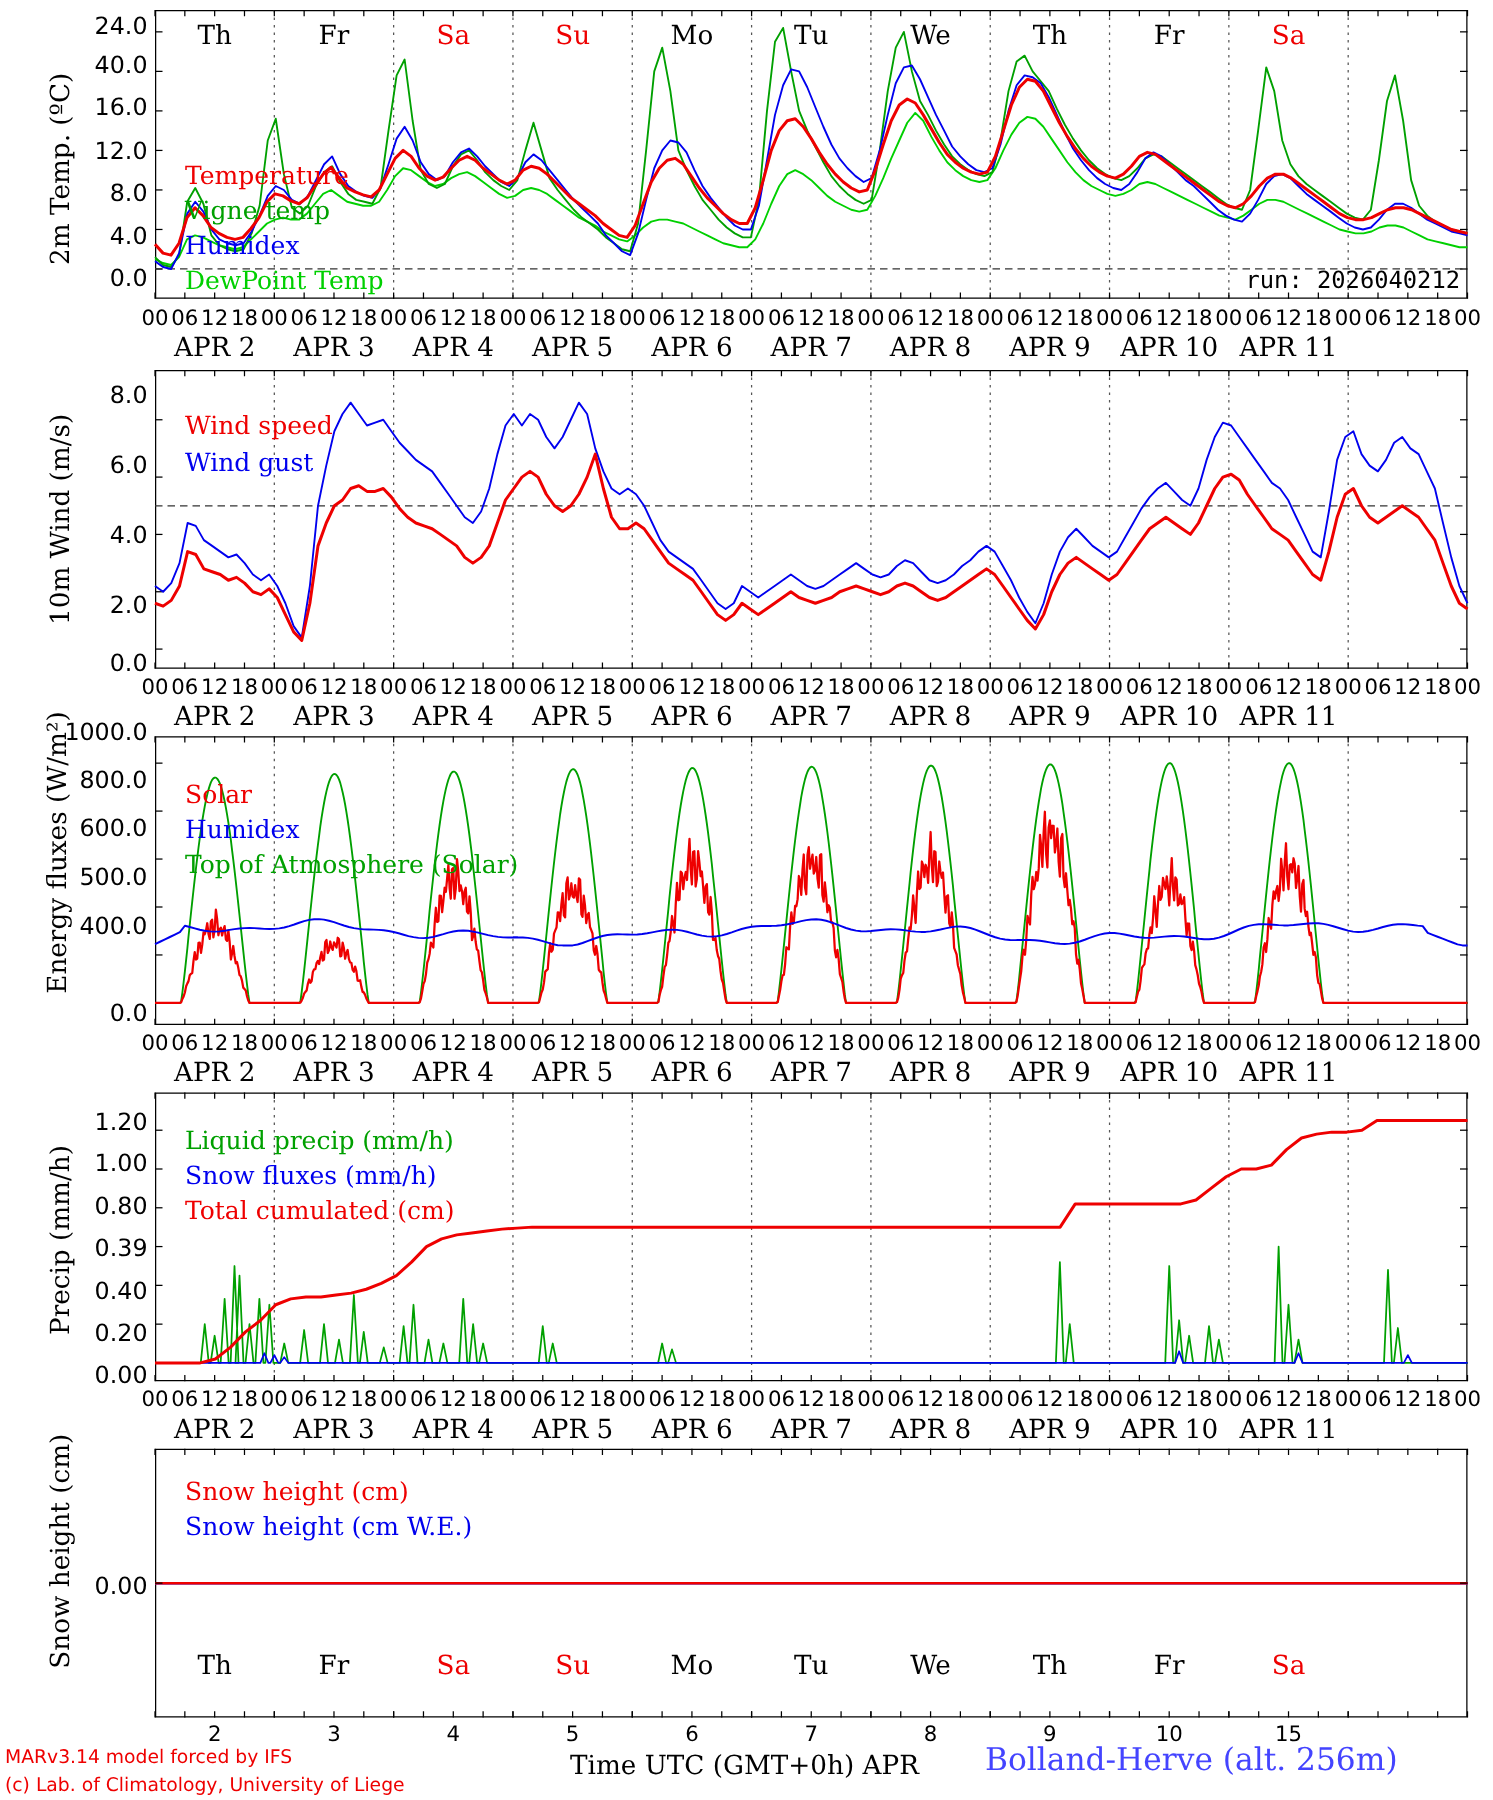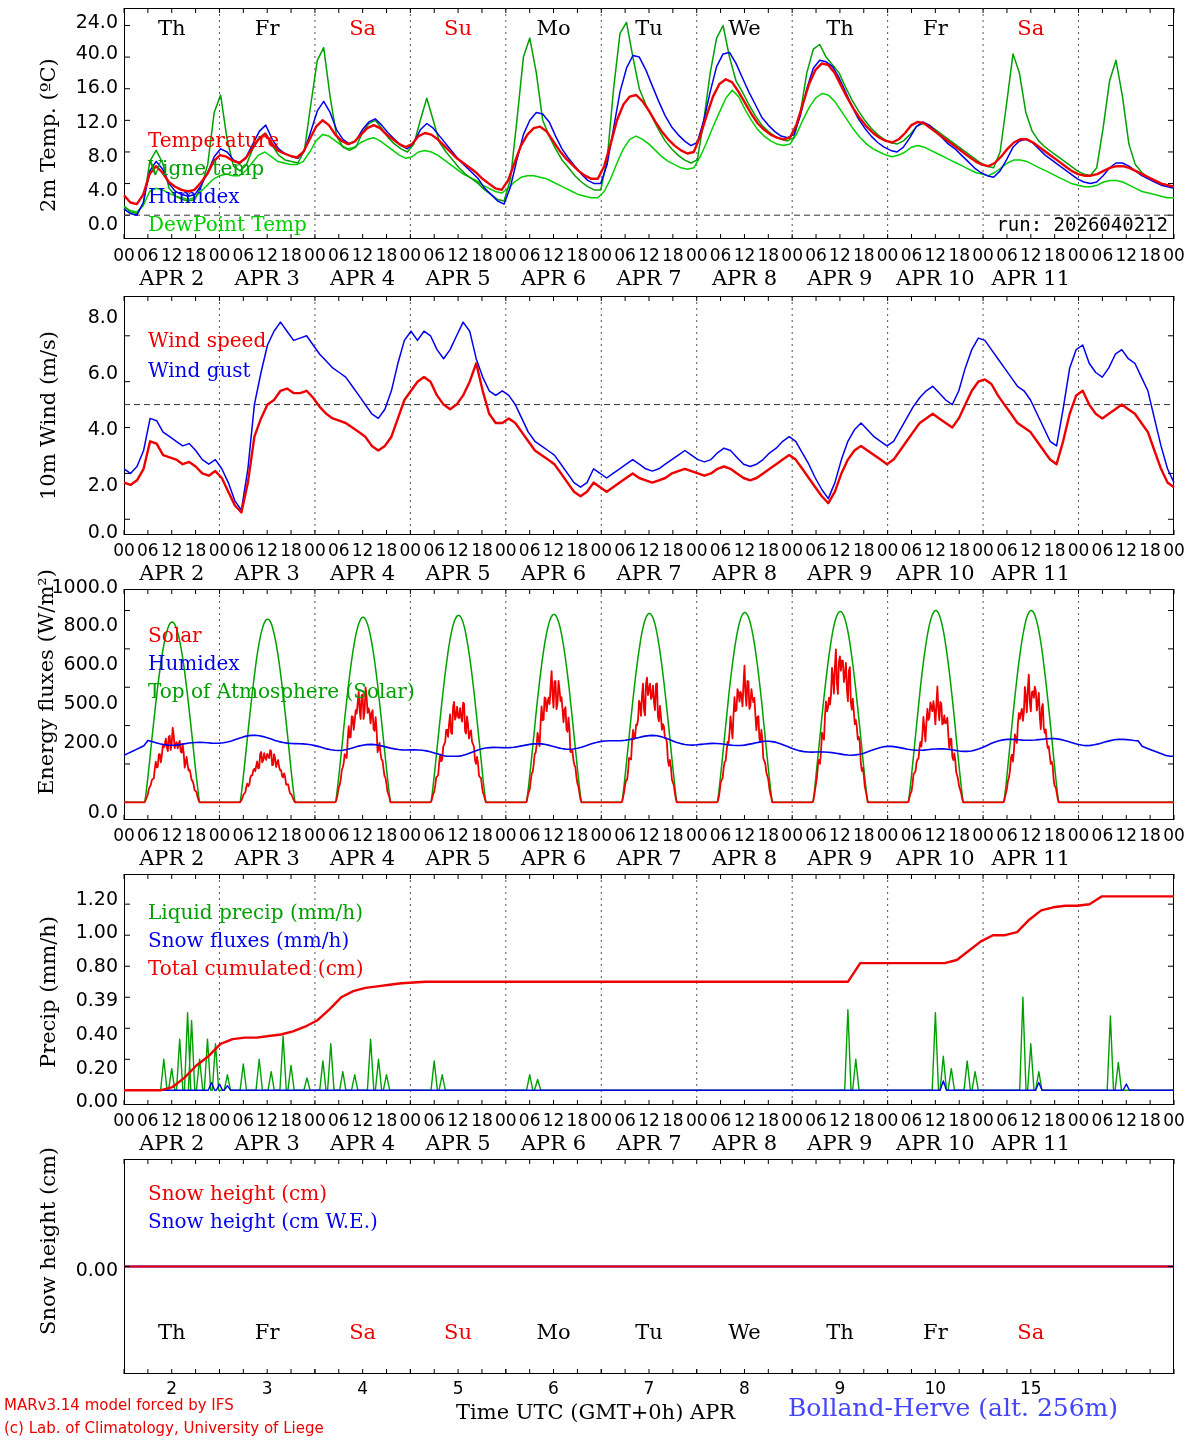--- a/index.html
+++ b/index.html
@@ -547,21 +547,21 @@
   <div class="legend red" style="left:24px;top:34px;">Solar</div>
   <div class="legend blue" style="left:24px;top:62px;">Humidex</div>
   <div class="legend green" style="left:24px;top:90px;">Top of Atmosphere (Solar)</div>
 </div>
 <div class="ylab" style="left:34px;top:795px;transform:rotate(-90deg);">Energy fluxes (W/m²)</div>
 <div style="position:absolute;left:0;top:0;width:118px;">
   <div class="ytick" style="top:575px;width:118px;">1000.0</div>
   <div class="ytick" style="top:613px;width:118px;">800.0</div>
   <div class="ytick" style="top:652px;width:118px;">600.0</div>
   <div class="ytick" style="top:691px;width:118px;">500.0</div>
-  <div class="ytick" style="top:730px;width:118px;">200.0</div>
+  <div class="ytick" style="top:730px;width:118px;">400.0</div>
   <div class="ytick" style="top:800px;width:118px;">0.0</div>
 </div>
 <div class="axrow" id="hours-3" style="top:825px;height:22px;">
     <div class="hour" style="left: 0px;">00</div>
     <div class="hour" style="left: 23.8636px;">06</div>
     <div class="hour" style="left: 47.7273px;">12</div>
     <div class="hour" style="left: 71.5909px;">18</div>
     <div class="hour" style="left: 95.4545px;">00</div>
     <div class="hour" style="left: 119.318px;">06</div>
     <div class="hour" style="left: 143.182px;">12</div>

